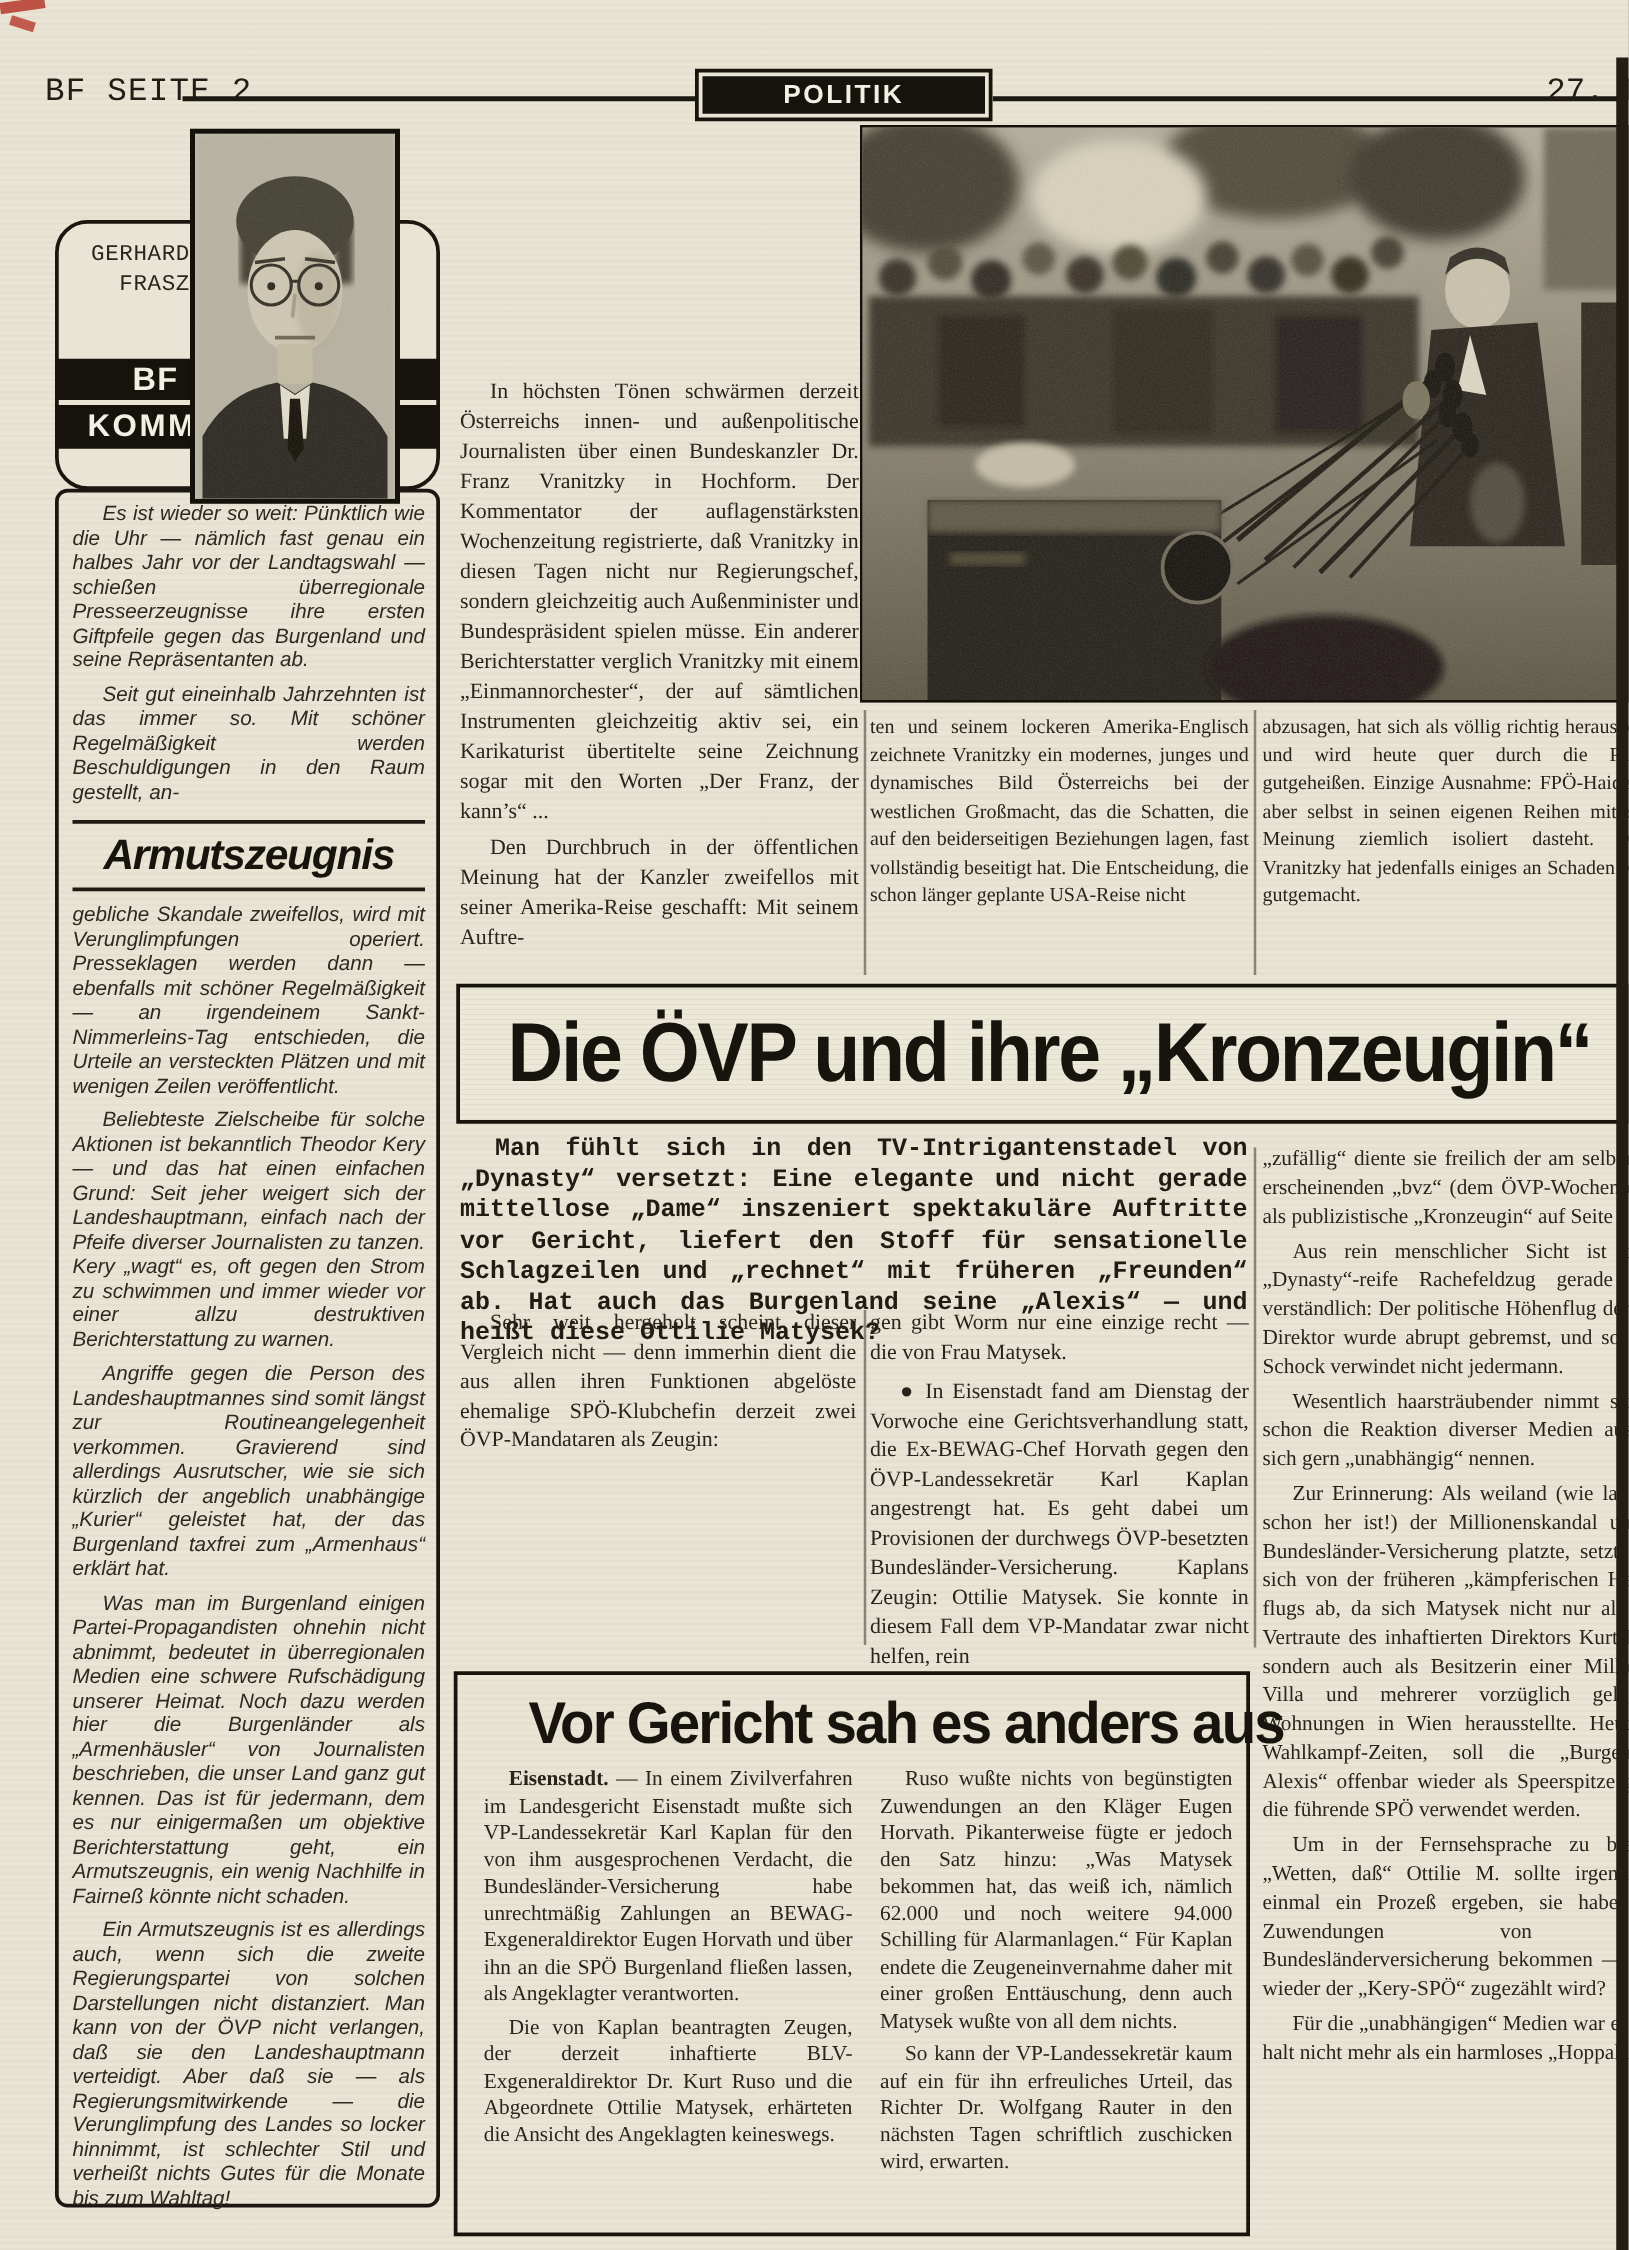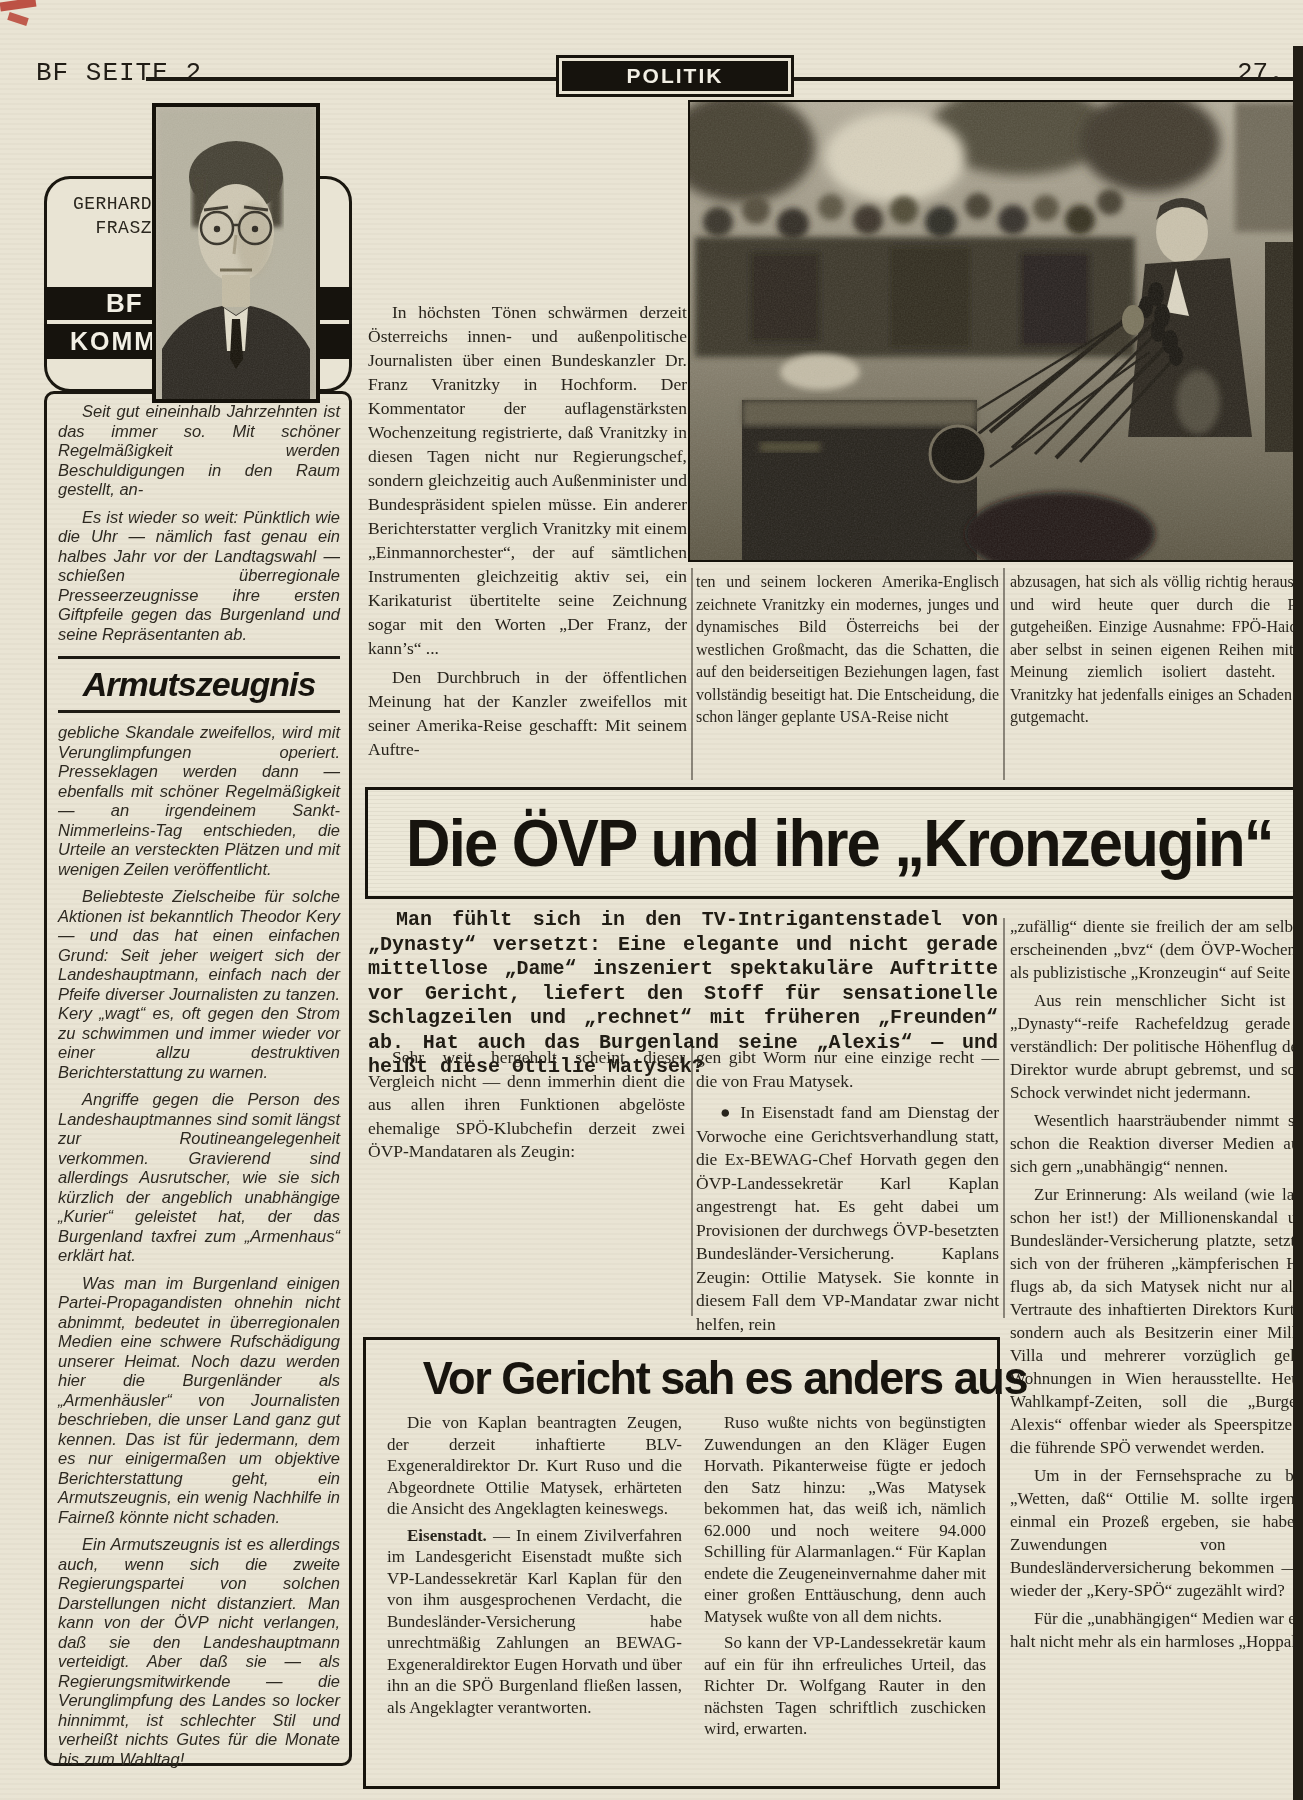--- a/index.html
+++ b/index.html
@@ -85,22 +85,22 @@
       <line x1="64" y1="163" x2="96" y2="163" stroke="#6f674f" stroke-width="3"></line>
       <rect x="66" y="168" width="28" height="32" fill="#c4bca4"></rect>
       <path d="M6,292 L6,242 Q26,206 66,199 L80,208 L94,199 Q134,206 154,242 L154,292 Z" fill="#2c2821"></path>
       <polygon points="68,201 80,209 92,201 89,244 71,244" fill="#e3decb"></polygon>
       <polygon points="76,212 84,212 87,252 80,262 74,252" fill="#161209"></polygon>
       <rect width="160" height="292" filter="url(#pnoise)" opacity=".14"></rect>
     </svg>
   </div>
 
   <div class="abs commentary" style="left:58px;top:402px;width:282px;">
+    <p class="ind">Es ist wieder so weit: Pünktlich wie die Uhr — nämlich fast genau ein halbes Jahr vor der Landtagswahl — schießen überregionale Presseerzeugnisse ihre ersten Giftpfeile gegen das Burgenland und seine Repräsentanten ab.</p>
     <p class="ind">Seit gut eineinhalb Jahrzehnten ist das immer so. Mit schöner Regelmäßigkeit werden Beschuldigungen in den Raum gestellt, an-</p>
-    <p class="ind">Es ist wieder so weit: Pünktlich wie die Uhr — nämlich fast genau ein halbes Jahr vor der Landtagswahl — schießen überregionale Presseerzeugnisse ihre ersten Giftpfeile gegen das Burgenland und seine Repräsentanten ab.</p>
     <div style="margin:12px 0 10px 0;">
       <div style="height:3px;background:#1d1a13;margin:0 0 7px 0;"></div>
       <div class="hl" style="font-style:italic;font-size:34px;text-align:center;letter-spacing:-1px;line-height:1.1;">Armutszeugnis</div>
       <div style="height:3px;background:#1d1a13;margin:7px 0 0 0;"></div>
     </div>
     <p class="noind">gebliche Skandale zweifellos, wird mit Verunglimpfungen operiert. Presseklagen werden dann — ebenfalls mit schöner Regelmäßigkeit — an irgendeinem Sankt-Nimmerleins-Tag entschieden, die Urteile an versteckten Plätzen und mit wenigen Zeilen veröffentlicht.</p>
     <p class="ind">Beliebteste Zielscheibe für solche Aktionen ist bekanntlich Theodor Kery — und das hat einen einfachen Grund: Seit jeher weigert sich der Landeshauptmann, einfach nach der Pfeife diverser Journalisten zu tanzen. Kery „wagt“ es, oft gegen den Strom zu schwimmen und immer wieder vor einer allzu destruktiven Berichterstattung zu warnen.</p>
     <p class="ind">Angriffe gegen die Person des Landeshauptmannes sind somit längst zur Routineangelegenheit verkommen. Gravierend sind allerdings Ausrutscher, wie sie sich kürzlich der angeblich unabhängige „Kurier“ geleistet hat, der das Burgenland taxfrei zum „Armenhaus“ erklärt hat.</p>
     <p class="ind">Was man im Burgenland einigen Partei-Propagandisten ohnehin nicht abnimmt, bedeutet in überregionalen Medien eine schwere Rufschädigung unserer Heimat. Noch dazu werden hier die Burgenländer als „Armenhäusler“ von Journalisten beschrieben, die unser Land ganz gut kennen. Das ist für jedermann, dem es nur einigermaßen um objektive Berichterstattung geht, ein Armutszeugnis, ein wenig Nachhilfe in Fairneß könnte nicht schaden.</p>
     <p class="ind">Ein Armutszeugnis ist es allerdings auch, wenn sich die zweite Regierungspartei von solchen Darstellungen nicht distanziert. Man kann von der ÖVP nicht verlangen, daß sie den Landeshauptmann verteidigt. Aber daß sie — als Regierungsmitwirkende — die Verunglimpfung des Landes so locker hinnimmt, ist schlechter Stil und verheißt nichts Gutes für die Monate bis zum Wahltag!</p>
@@ -225,22 +225,22 @@
     <p class="ind">Um in der Fernsehsprache zu bleiben: „Wetten, daß“ Ottilie M. sollte irgendwann einmal ein Prozeß ergeben, sie habe doch Zuwendungen von der Bundesländerversicherung bekommen — flugs wieder der „Kery-SPÖ“ zugezählt wird?</p>
     <p class="ind">Für die „unabhängigen“ Medien war es dann halt nicht mehr als ein harmloses „Hoppala“ ...</p>
   </div>
   <div class="abs vrule" style="left:691px;top:1048px;height:268px;"></div>
   <div class="abs vrule" style="left:1003px;top:918px;height:400px;"></div>
 
   <div class="abs" style="left:363px;top:1337px;width:637px;height:452px;border:3.5px solid #17140d;box-sizing:border-box;padding-left:45px;">
     <div class="hl" style="font-size:47px;letter-spacing:-1.5px;text-align:center;white-space:nowrap;padding-top:10px;transform:scaleX(.96);">Vor Gericht sah es anders aus</div>
   </div>
   <div class="abs serifcol" style="left:387px;top:1412px;width:295px;font-size:17px;line-height:21.5px;">
+    <p style="text-indent:20px;"><b>Eisenstadt.</b> <span>— In einem Zivilverfahren im Landesgericht Eisenstadt mußte sich VP-Landessekretär Karl Kaplan für den von ihm ausgesprochenen Verdacht, die Bundesländer-Versicherung habe unrechtmäßig Zahlungen an BEWAG-Exgeneraldirektor Eugen Horvath und über ihn an die SPÖ Burgenland fließen lassen, als Angeklagter verantworten.</span></p>
     <p style="text-indent:20px;">Die von Kaplan beantragten Zeugen, der derzeit inhaftierte BLV-Exgeneraldirektor Dr. Kurt Ruso und die Abgeordnete Ottilie Matysek, erhärteten die Ansicht des Angeklagten keineswegs.</p>
-    <p style="text-indent:20px;"><b>Eisenstadt.</b> <span>— In einem Zivilverfahren im Landesgericht Eisenstadt mußte sich VP-Landessekretär Karl Kaplan für den von ihm ausgesprochenen Verdacht, die Bundesländer-Versicherung habe unrechtmäßig Zahlungen an BEWAG-Exgeneraldirektor Eugen Horvath und über ihn an die SPÖ Burgenland fließen lassen, als Angeklagter verantworten.</span></p>
   </div>
   <div class="abs serifcol" style="left:704px;top:1412px;width:282px;font-size:17px;line-height:21.5px;">
     <p style="text-indent:20px;">Ruso wußte nichts von begünstigten Zuwendungen an den Kläger Eugen Horvath. Pikanterweise fügte er jedoch den Satz hinzu: „Was Matysek bekommen hat, das weiß ich, nämlich 62.000 und noch weitere 94.000 Schilling für Alarmanlagen.“ Für Kaplan endete die Zeugeneinvernahme daher mit einer großen Enttäuschung, denn auch Matysek wußte von all dem nichts.</p>
     <p style="text-indent:20px;">So kann der VP-Landessekretär kaum auf ein für ihn erfreuliches Urteil, das Richter Dr. Wolfgang Rauter in den nächsten Tagen schriftlich zuschicken wird, erwarten.</p>
   </div>
 
   <div class="abs" style="left:1293px;top:46px;width:10px;height:1754px;background:#221e16;"></div>
 
 </div>
 

